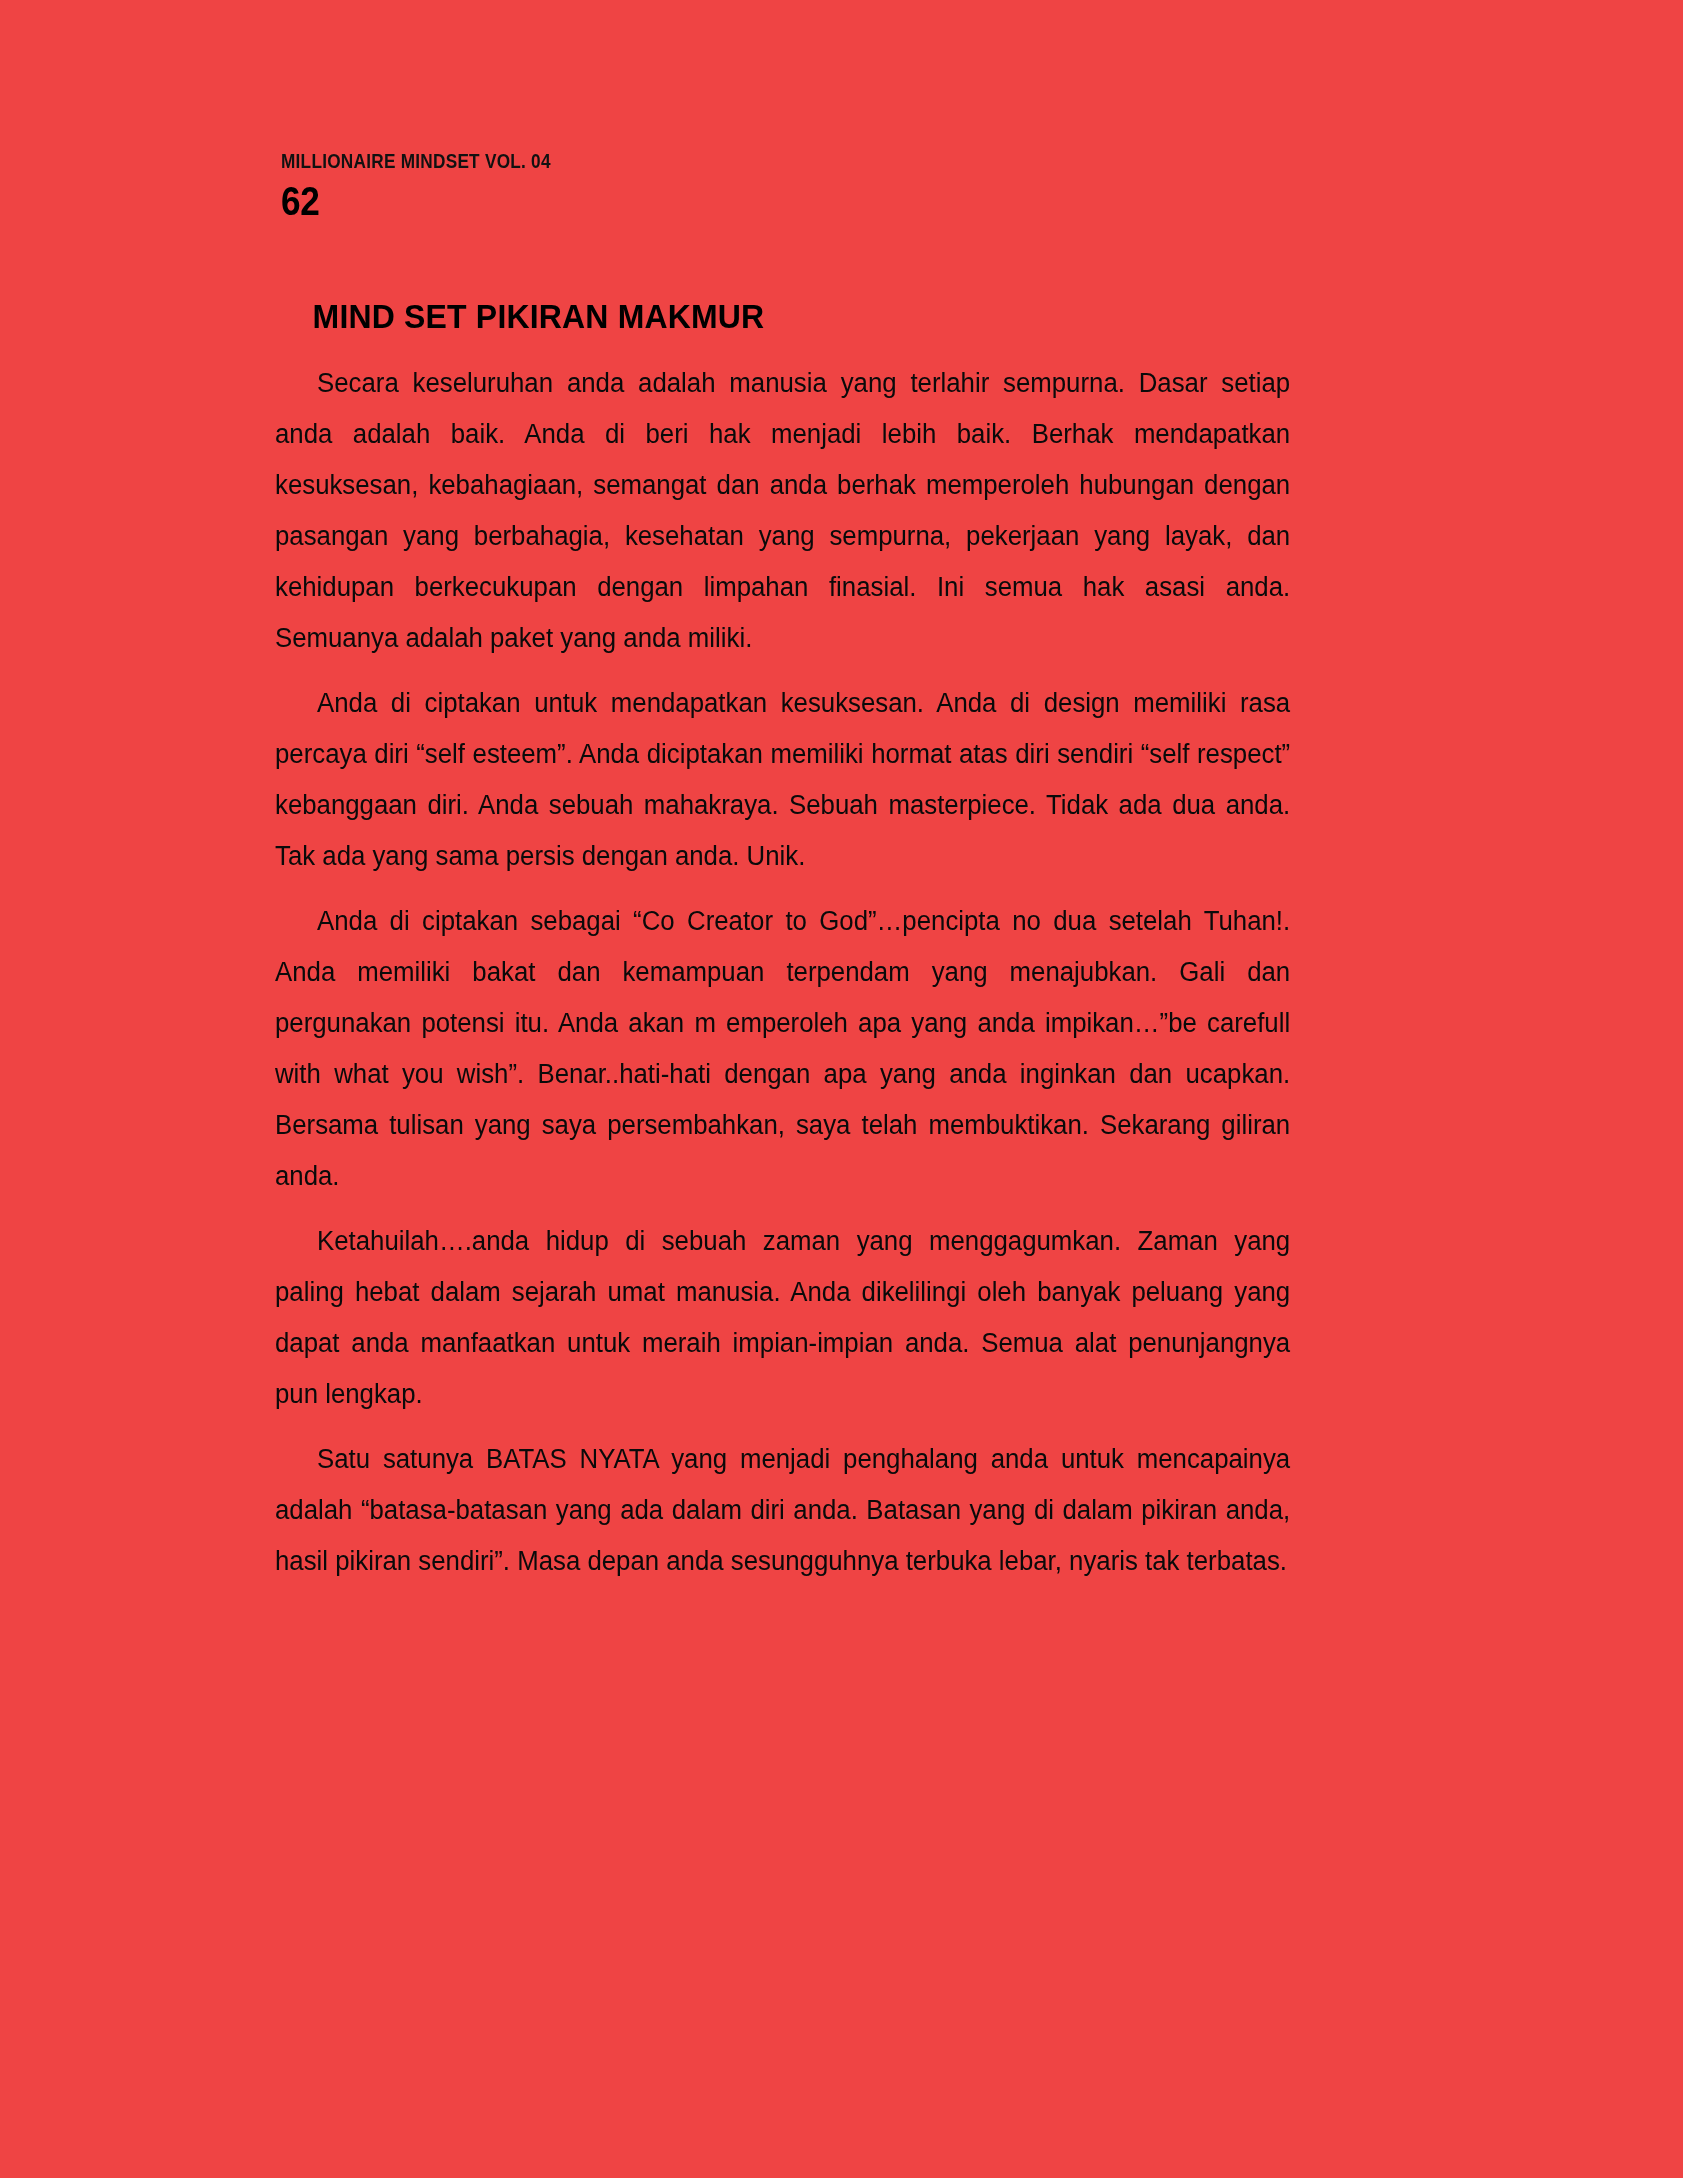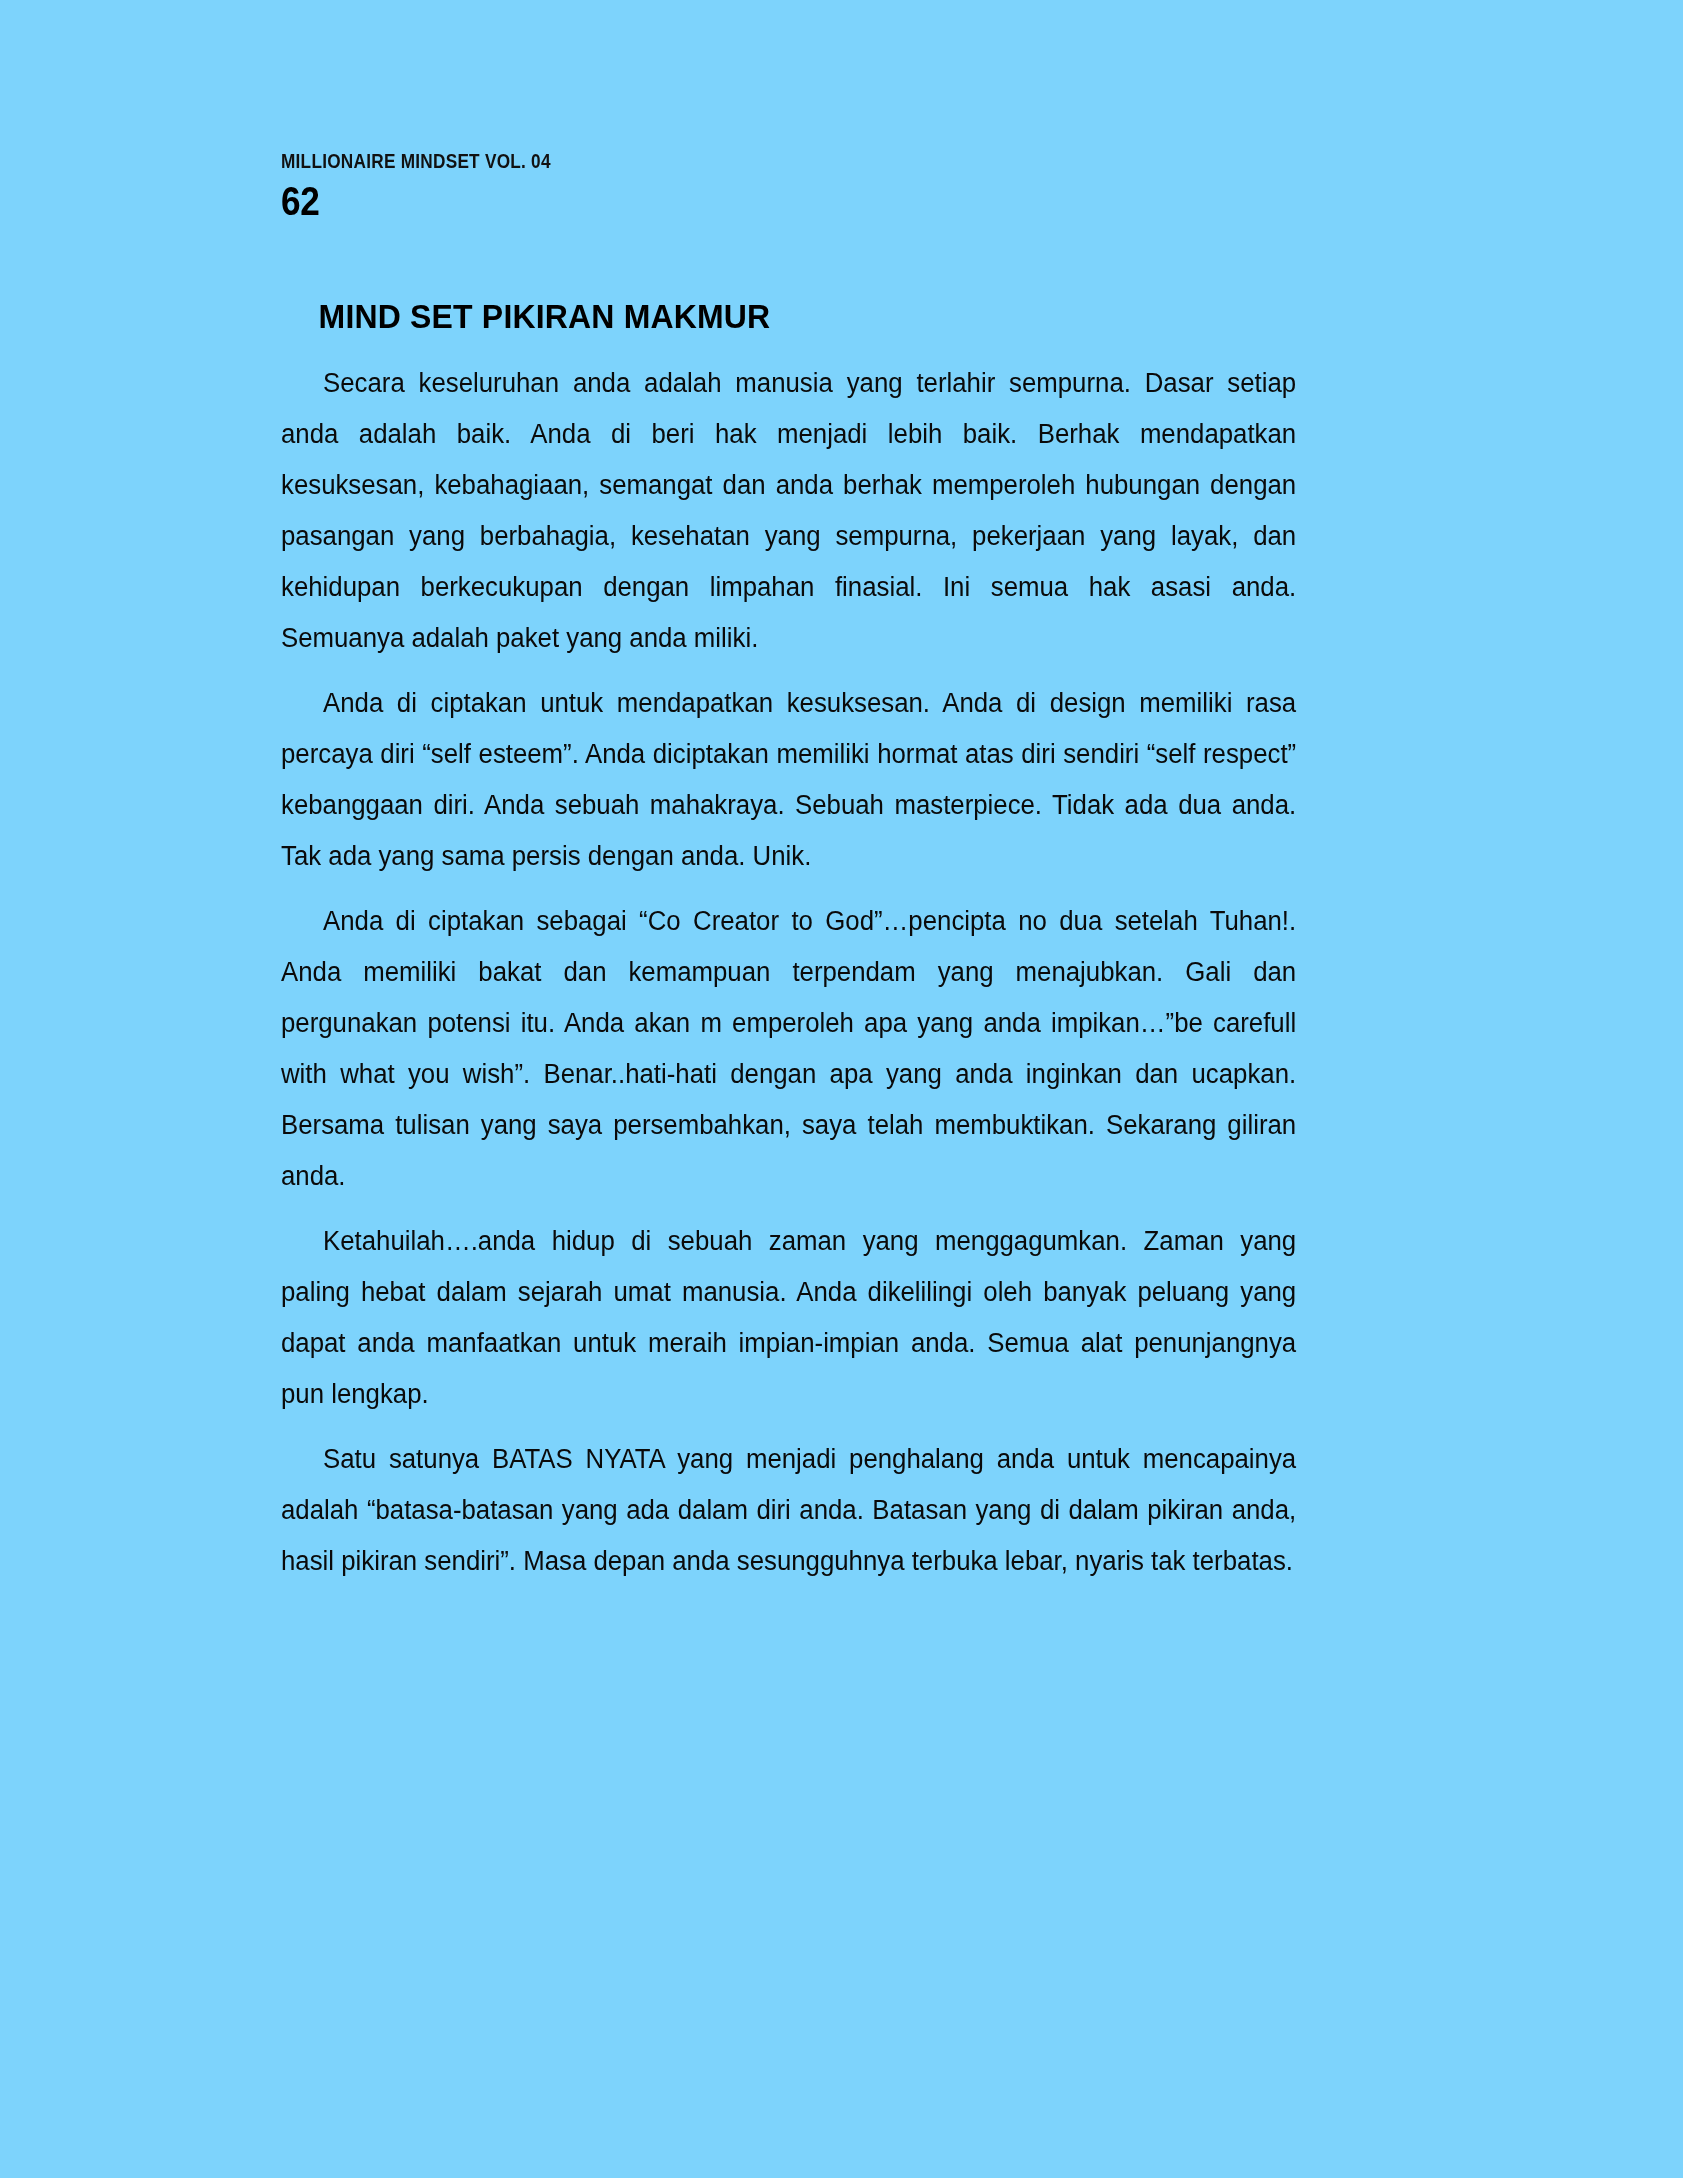--- a/index.html
+++ b/index.html
@@ -10,21 +10,21 @@
   body {
     font-family: "Liberation Sans", "DejaVu Sans", sans-serif;
     color: #000000;
     -webkit-font-smoothing: antialiased;
   }
 
   .page {
     position: relative;
     width: 1683px;
     height: 2178px;
-    background: #7dd3fc;
+    background: #ef4444;
     overflow: hidden;
     box-sizing: border-box;
   }
 
   
   .header-block {
     position: absolute;
     left: 281px;
     top: 150px;
     width: 1069px;
@@ -50,21 +50,21 @@
     margin-top: 8px;
     color: #000000;
     transform: scaleX(0.88);
     transform-origin: left center;
     letter-spacing: -0.5px;
   }
 
   
   .content {
     position: absolute;
-    left: 281px;
+    left: 275px;
     top: 297px;
     width: 1063px;
   }
 
   .section-heading {
     font-family: "Liberation Sans Narrow", "Liberation Sans", sans-serif;
     font-size: 34px;
     font-weight: 700;
     letter-spacing: 0.2px;
     color: #000000;

